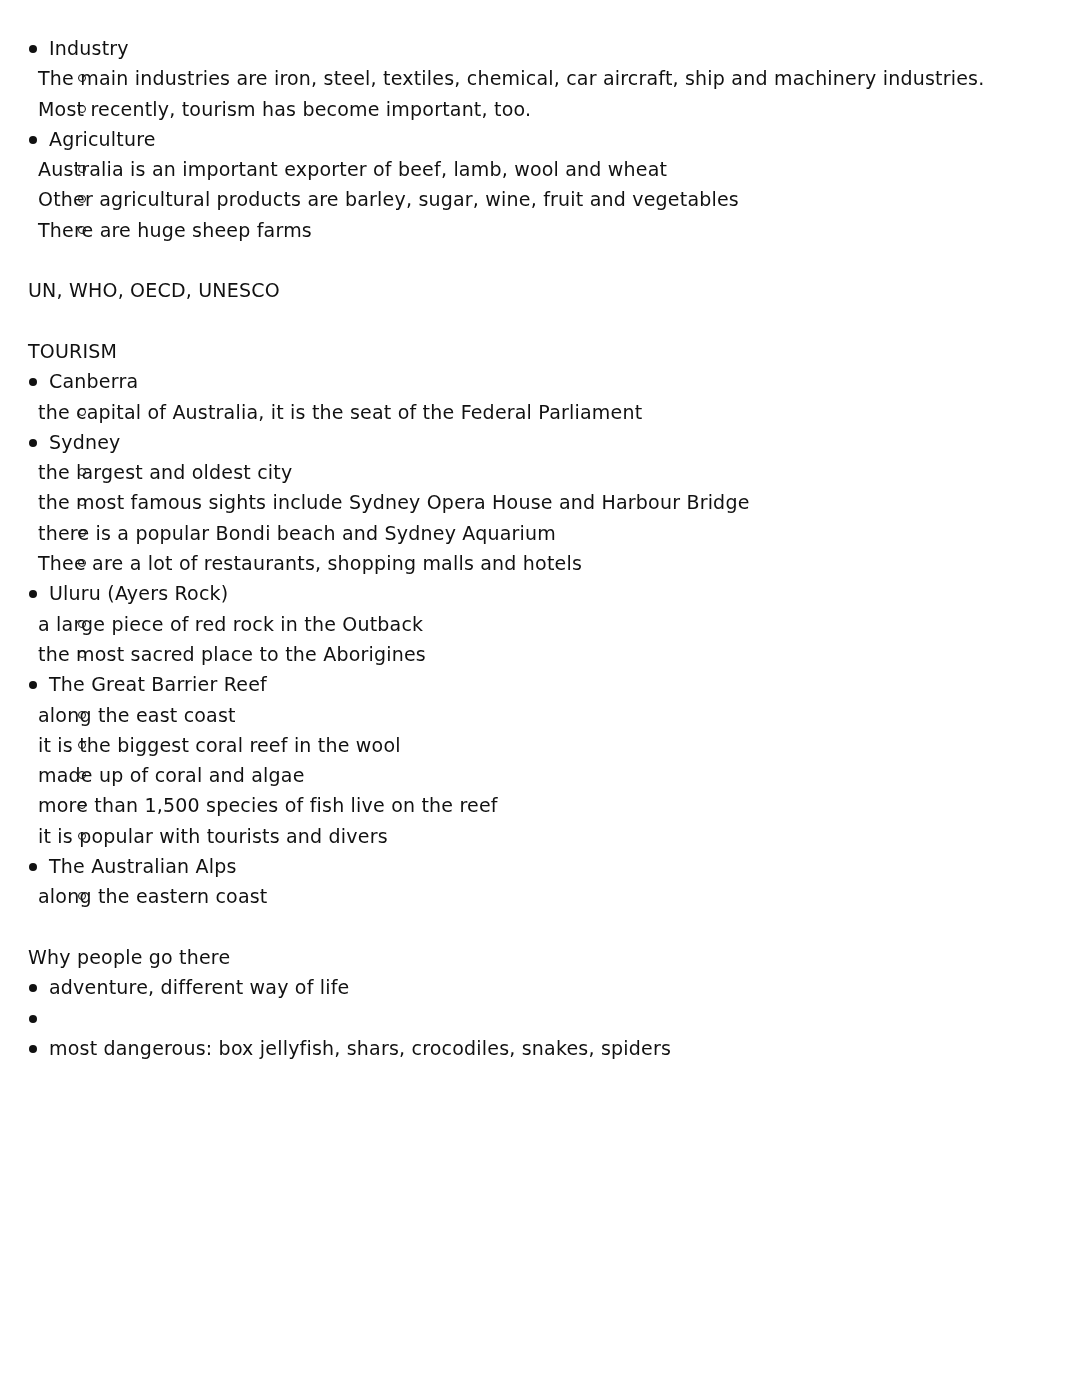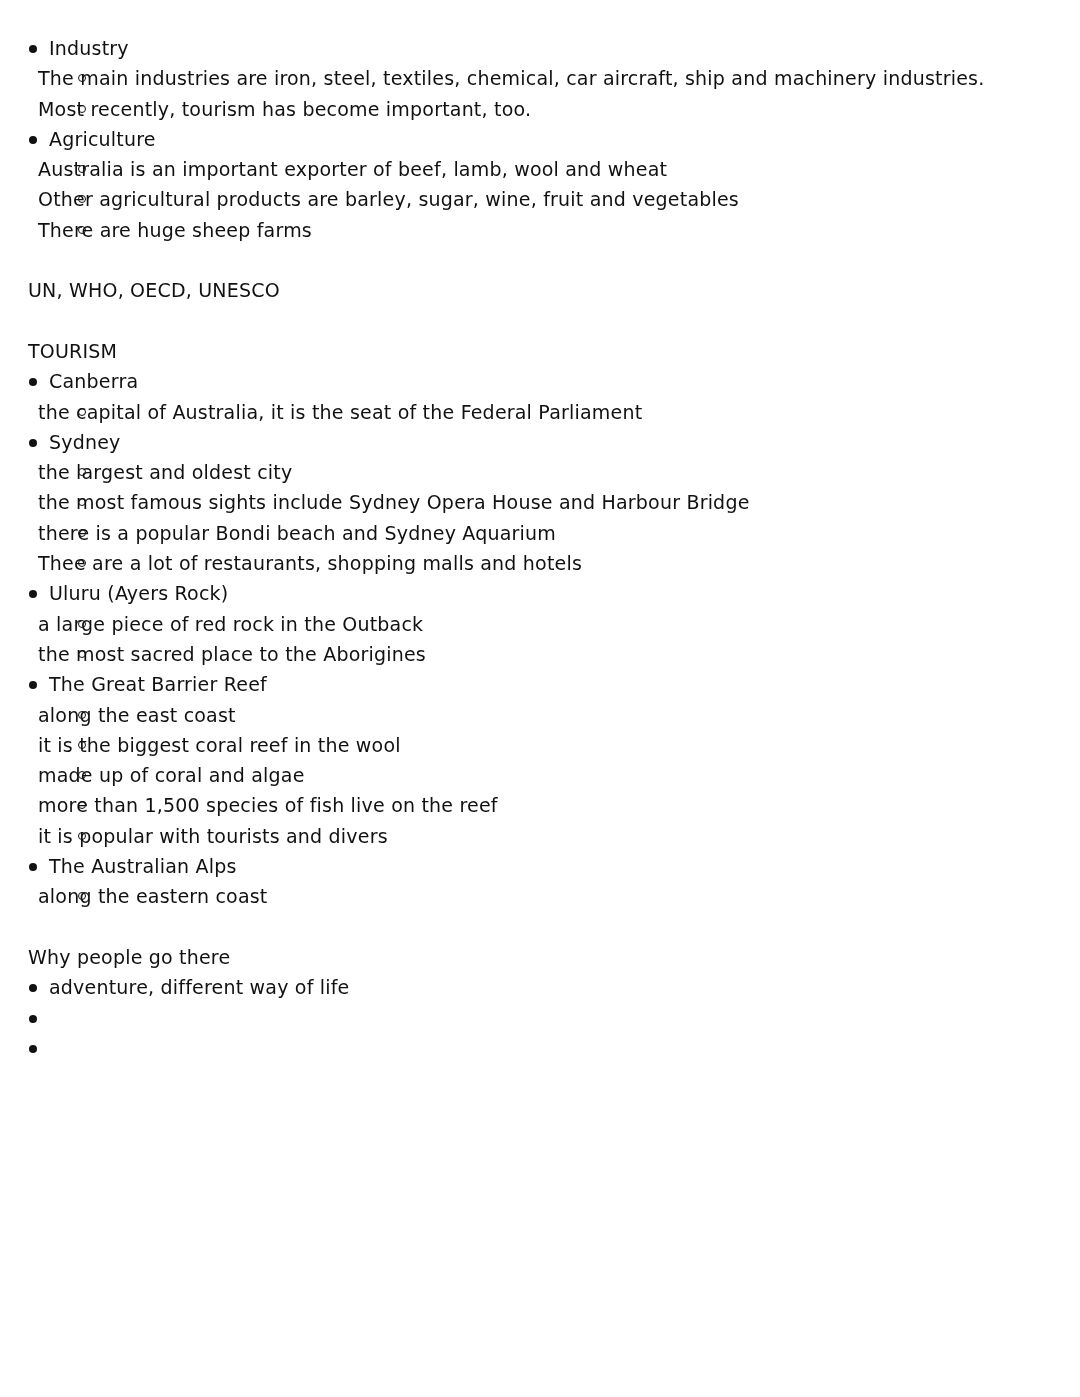--- a/index.html
+++ b/index.html
@@ -184,15 +184,16 @@
   </div>
   <div class="line l1">
     <span class="dot"></span>
     <span class="text">adventure, different way of life</span>
   </div>
   <div class="line l1">
     <span class="dot"></span>
   </div>
   <div class="line l1">
     <span class="dot"></span>
+    <span class="text">most dangerous: box jellyfish, shars, crocodiles, snakes, spiders</span>
   </div>
 
 </div>
 
 </body></html>

